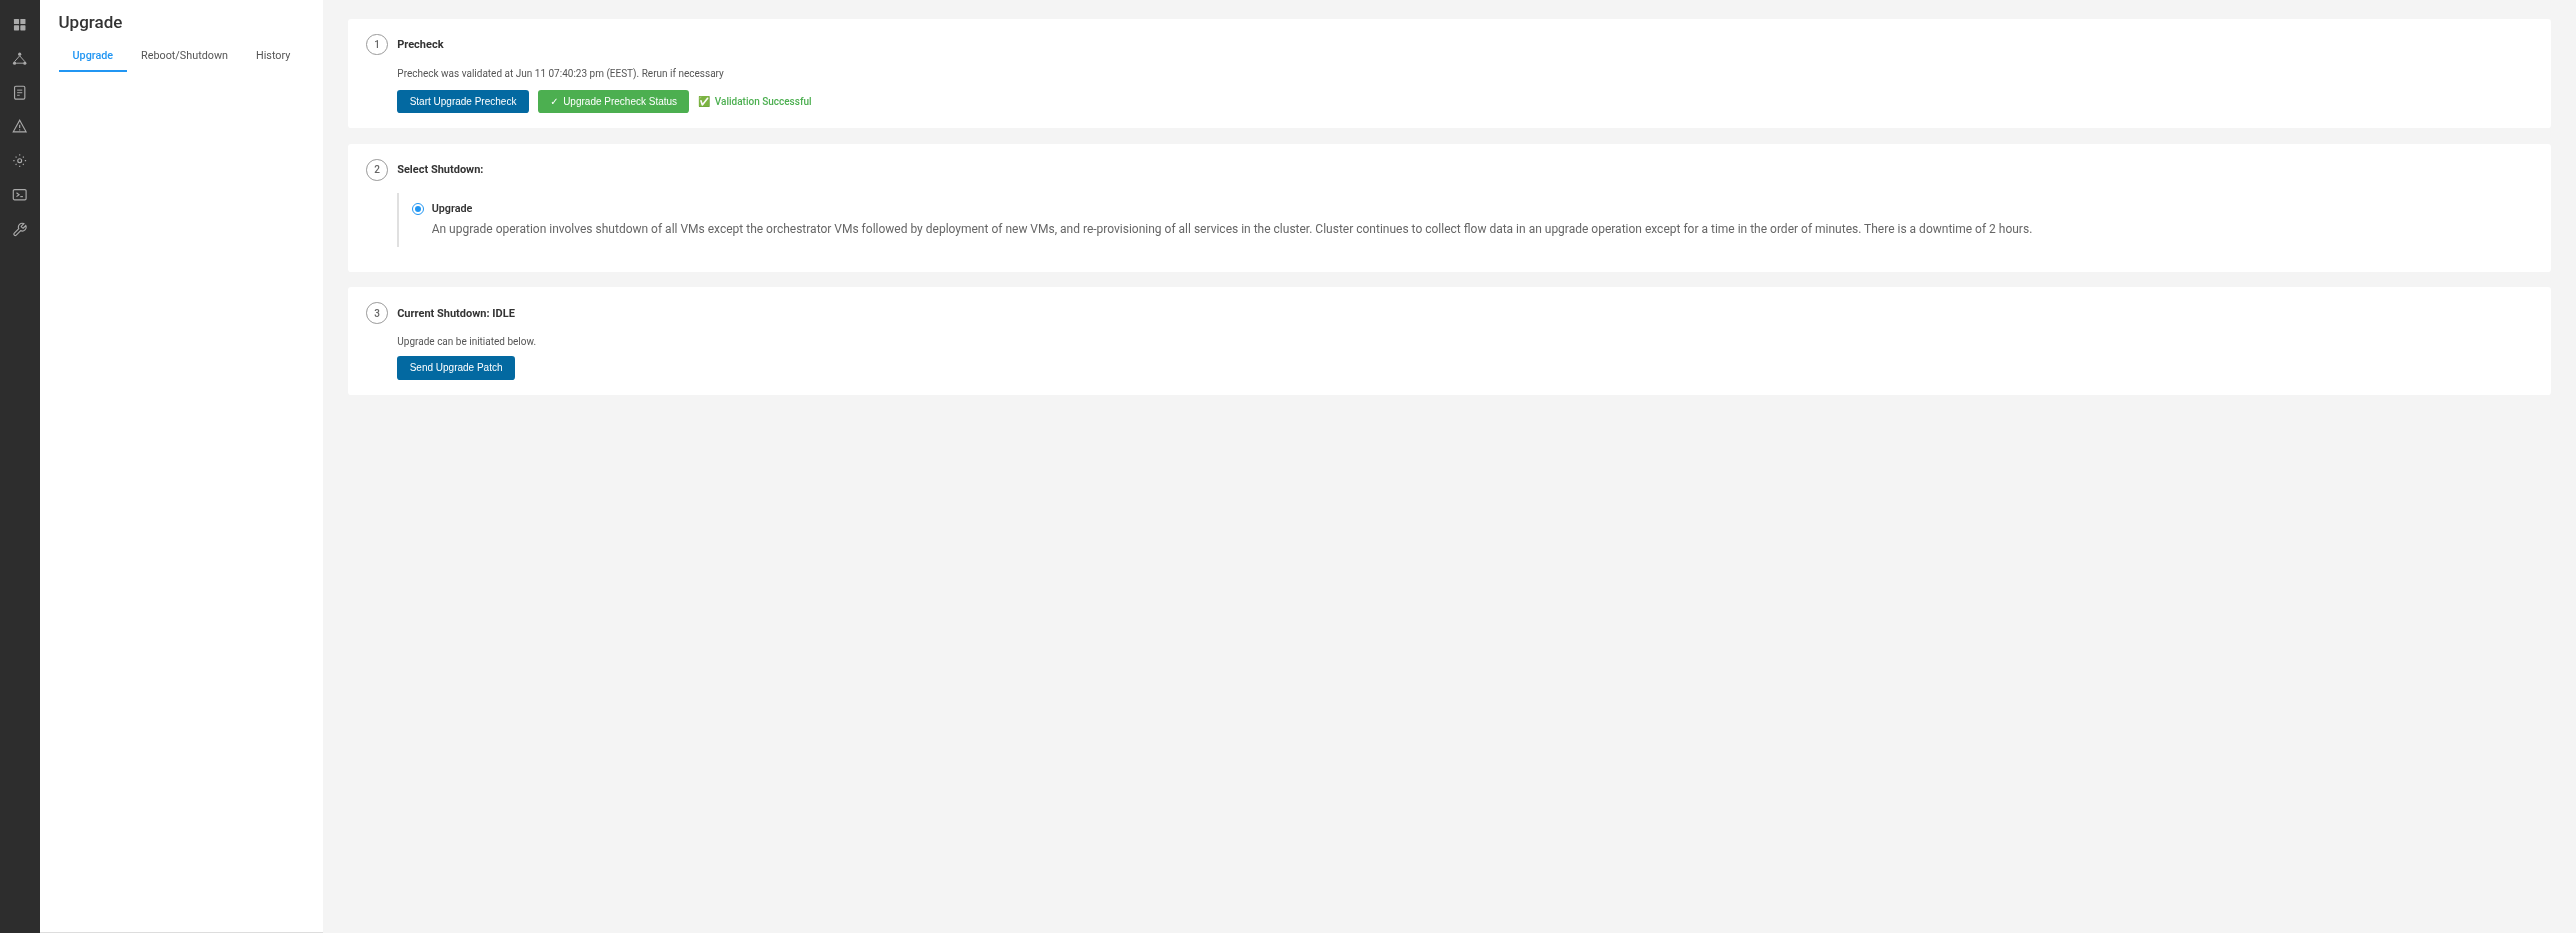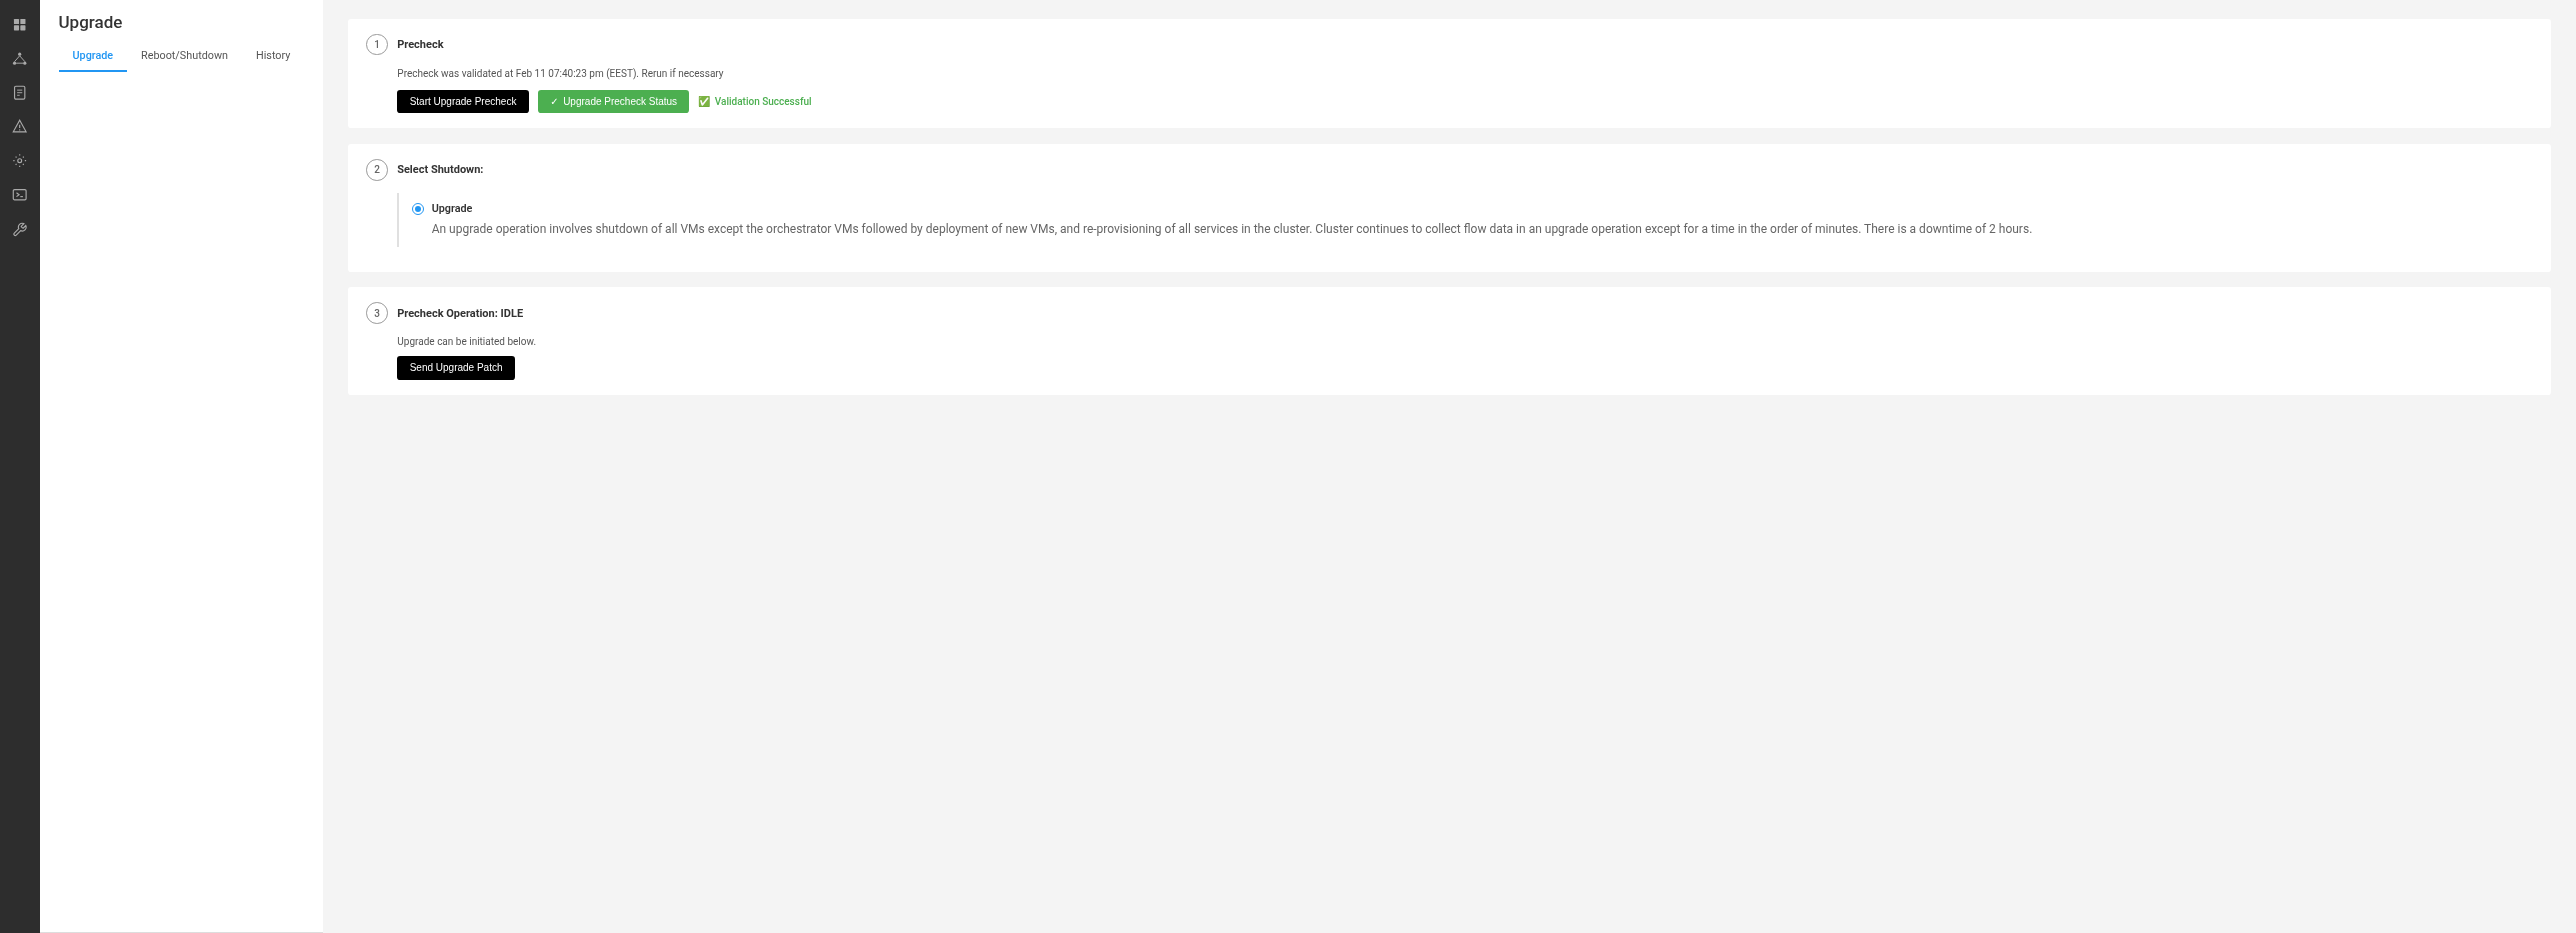--- a/index.html
+++ b/index.html
@@ -115,21 +115,21 @@
       padding-left: 31px;
     }
     .precheck-actions {
       display: flex;
       align-items: center;
       gap: 9.2px;
       padding-left: 31px;
     }
 
     .btn-primary {
-      background: #000000;
+      background: #0369a1;
       color: #fff;
       border: none;
       padding: 6.2px 12.3px;
       border-radius: 3.1px;
       font-size: 10px;
       cursor: pointer;
     }
 
     .btn-success {
       background: #4caf50;
@@ -279,21 +279,21 @@
     </div>
   </div>
 
   <div class="content">
 
     <div class="step-section">
       <div class="step-header">
         <div class="step-number">1</div>
         <span class="step-title">Precheck</span>
       </div>
-      <p class="precheck-info">Precheck was validated at Feb 11 07:40:23 pm (EEST). Rerun if necessary</p>
+      <p class="precheck-info">Precheck was validated at Jun 11 07:40:23 pm (EEST). Rerun if necessary</p>
       <div class="precheck-actions">
         <button class="btn-primary">Start Upgrade Precheck</button>
         <button class="btn-success">
           <span>✓</span>
           <span>Upgrade Precheck Status</span>
         </button>
         <span class="validation-success">
           <span>✅</span>
           <span>Validation Successful</span>
         </span>
@@ -314,21 +314,21 @@
           </div>
           <p class="option-desc">An upgrade operation involves shutdown of all VMs except the orchestrator VMs followed by deployment of new VMs, and re-provisioning of all services in the cluster. Cluster continues to collect flow data in an upgrade operation except for a time in the order of minutes. There is a downtime of 2 hours.</p>
         </div>
 
       </div>
     </div>
 
     <div class="step-section">
       <div class="step-header">
         <div class="step-number">3</div>
-        <span class="step-title">Precheck Operation: IDLE</span>
+        <span class="step-title">Current Shutdown: IDLE</span>
       </div>
       <p class="current-op-info">Upgrade can be initiated below.</p>
       <div class="current-op-actions">
         <button class="btn-primary">Send Upgrade Patch</button>
       </div>
     </div>
 
   </div>
 </div>
 

